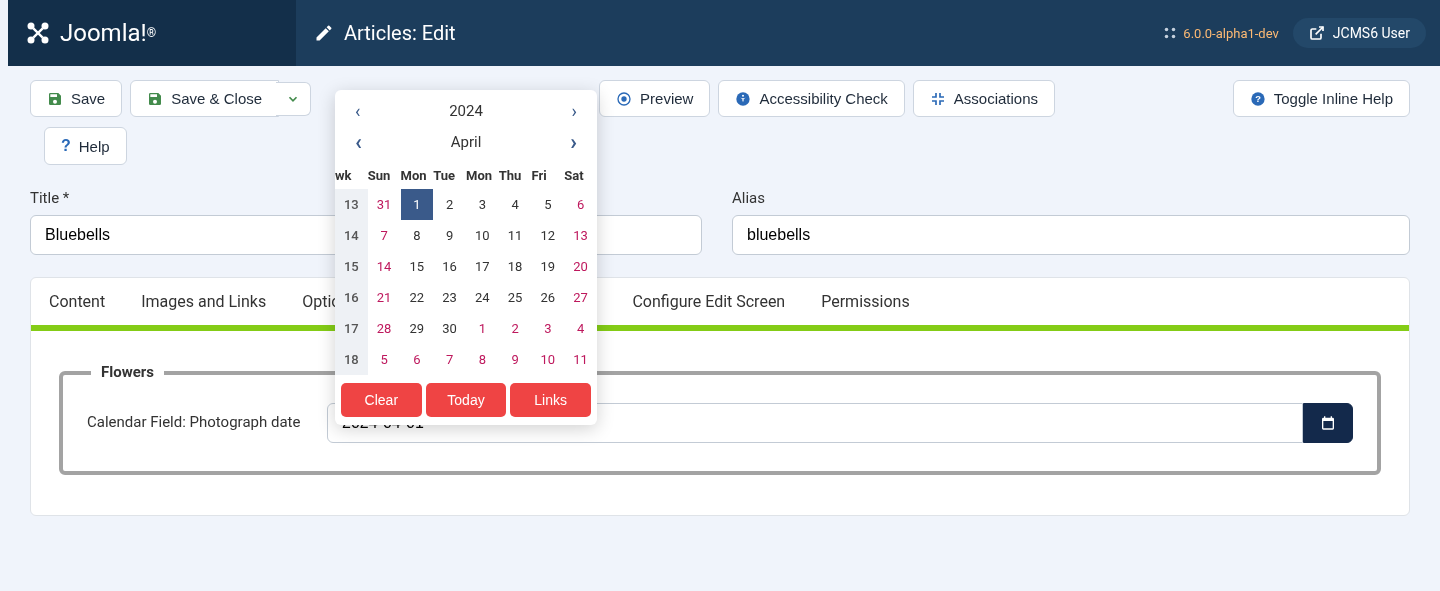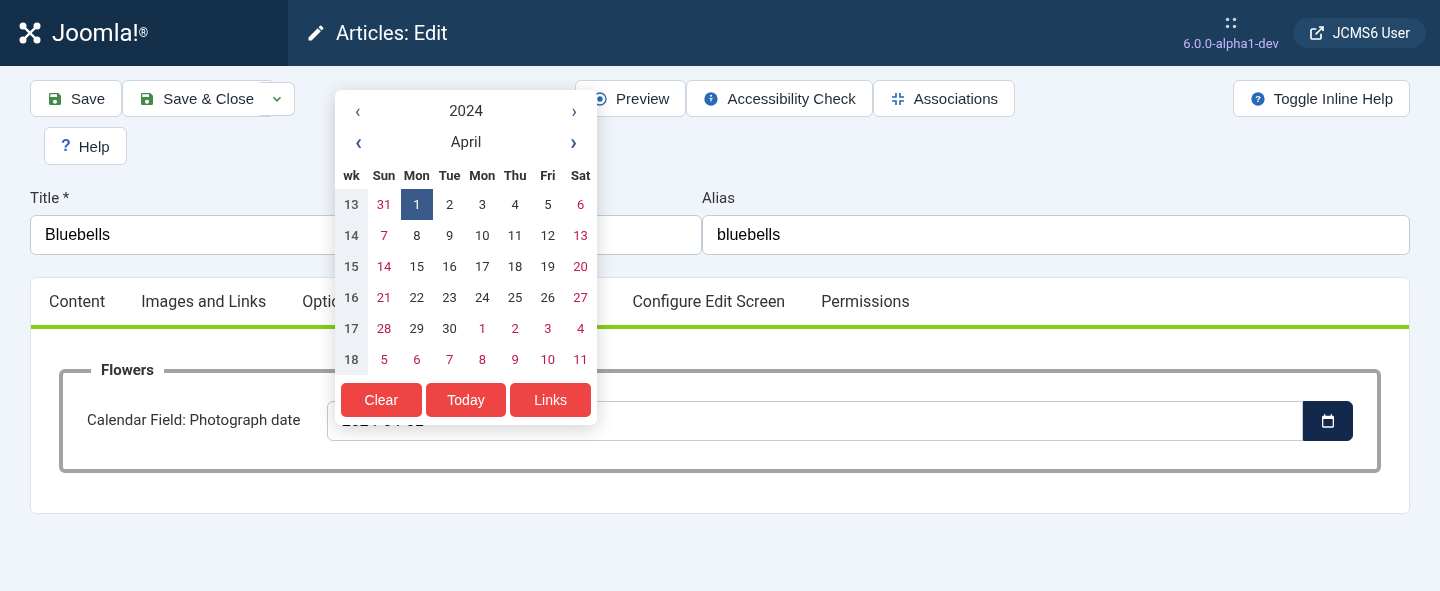--- a/index.html
+++ b/index.html
@@ -10,20 +10,21 @@
     font-size: 14px;
     width: 1440px;
   }
   
   .topbar {
     display: flex;
     align-items: center;
     height: 66px;
     background: #1c3d5c;
     color: #fff;
+    margin-left: 8px;
   }
   .logo-block {
     width: 288px;
     height: 100%;
     background: #132f4a;
     display: flex;
     align-items: center;
     padding-left: 16px;
     font-size: 24px;
     font-weight: 400;
@@ -38,43 +39,42 @@
   }
   .page-title-block svg { margin-right: 10px; }
   .topbar-right {
     display: flex;
     align-items: center;
     padding-right: 14px;
     gap: 14px;
   }
   .version-txt {
     font-size: 13px;
-    color: #c4b5fd;
+    color: #fdba74;
     display: flex;
     align-items: center;
     gap: 6px;
-    flex-direction: column;
   }
   .user-pill {
     background: #234869;
     border-radius: 22px;
     padding: 7px 16px;
     display: flex;
     align-items: center;
     gap: 8px;
     font-size: 14px;
     color: #fff;
   }
 
   
   .toolbar {
     padding: 14px 30px 10px 30px;
     display: flex;
     flex-wrap: wrap;
-    gap: 0;
+    gap: 8px;
     align-items: center;
   }
   .btn {
     background: #fff;
     border: 1px solid #cdd5e0;
     border-radius: 6px;
     padding: 9px 16px;
     font-size: 15px;
     display: flex;
     align-items: center;
@@ -95,20 +95,21 @@
   .btn.caret-sib {
     border-top-right-radius: 0;
     border-bottom-right-radius: 0;
   }
   .toolbar-spacer { flex: 1; }
   .second-row { padding-top: 0; padding-bottom: 14px; }
 
   
   .form-row {
     display: flex;
+    gap: 30px;
     padding: 10px 30px 22px 30px;
   }
   .form-group { flex: 1; }
   .form-label {
     font-size: 15px;
     color: #333;
     margin-bottom: 8px;
     display: block;
   }
   .form-input {
@@ -122,21 +123,21 @@
 
   
   .tab-panel {
     margin: 0 30px 30px 30px;
     background: #fff;
     border: 1px solid #dfe3e8;
     border-radius: 6px;
   }
   .tabs {
     display: flex;
-    border-bottom: 4px solid #84cc16;
+    border-bottom: 6px solid #84cc16;
   }
   .tab {
     padding: 14px 18px;
     font-size: 16px;
     color: #333;
     cursor: pointer;
     white-space: nowrap;
   }
 
   
@@ -215,21 +216,21 @@
   .cal-hdr-title { color: #333; }
   .cal-table {
     width: 100%;
     border-collapse: collapse;
     font-size: 13px;
   }
   .cal-table th {
     font-weight: 700;
     padding: 6px 0;
     width: 32px;
-    text-align: center;
+    text-align: left;
   }
   .cal-table td {
     text-align: center;
     padding: 0;
     height: 31px;
     width: 32px;
     cursor: pointer;
   }
   .cal-table td.wk {
     background: #eef1f5;

